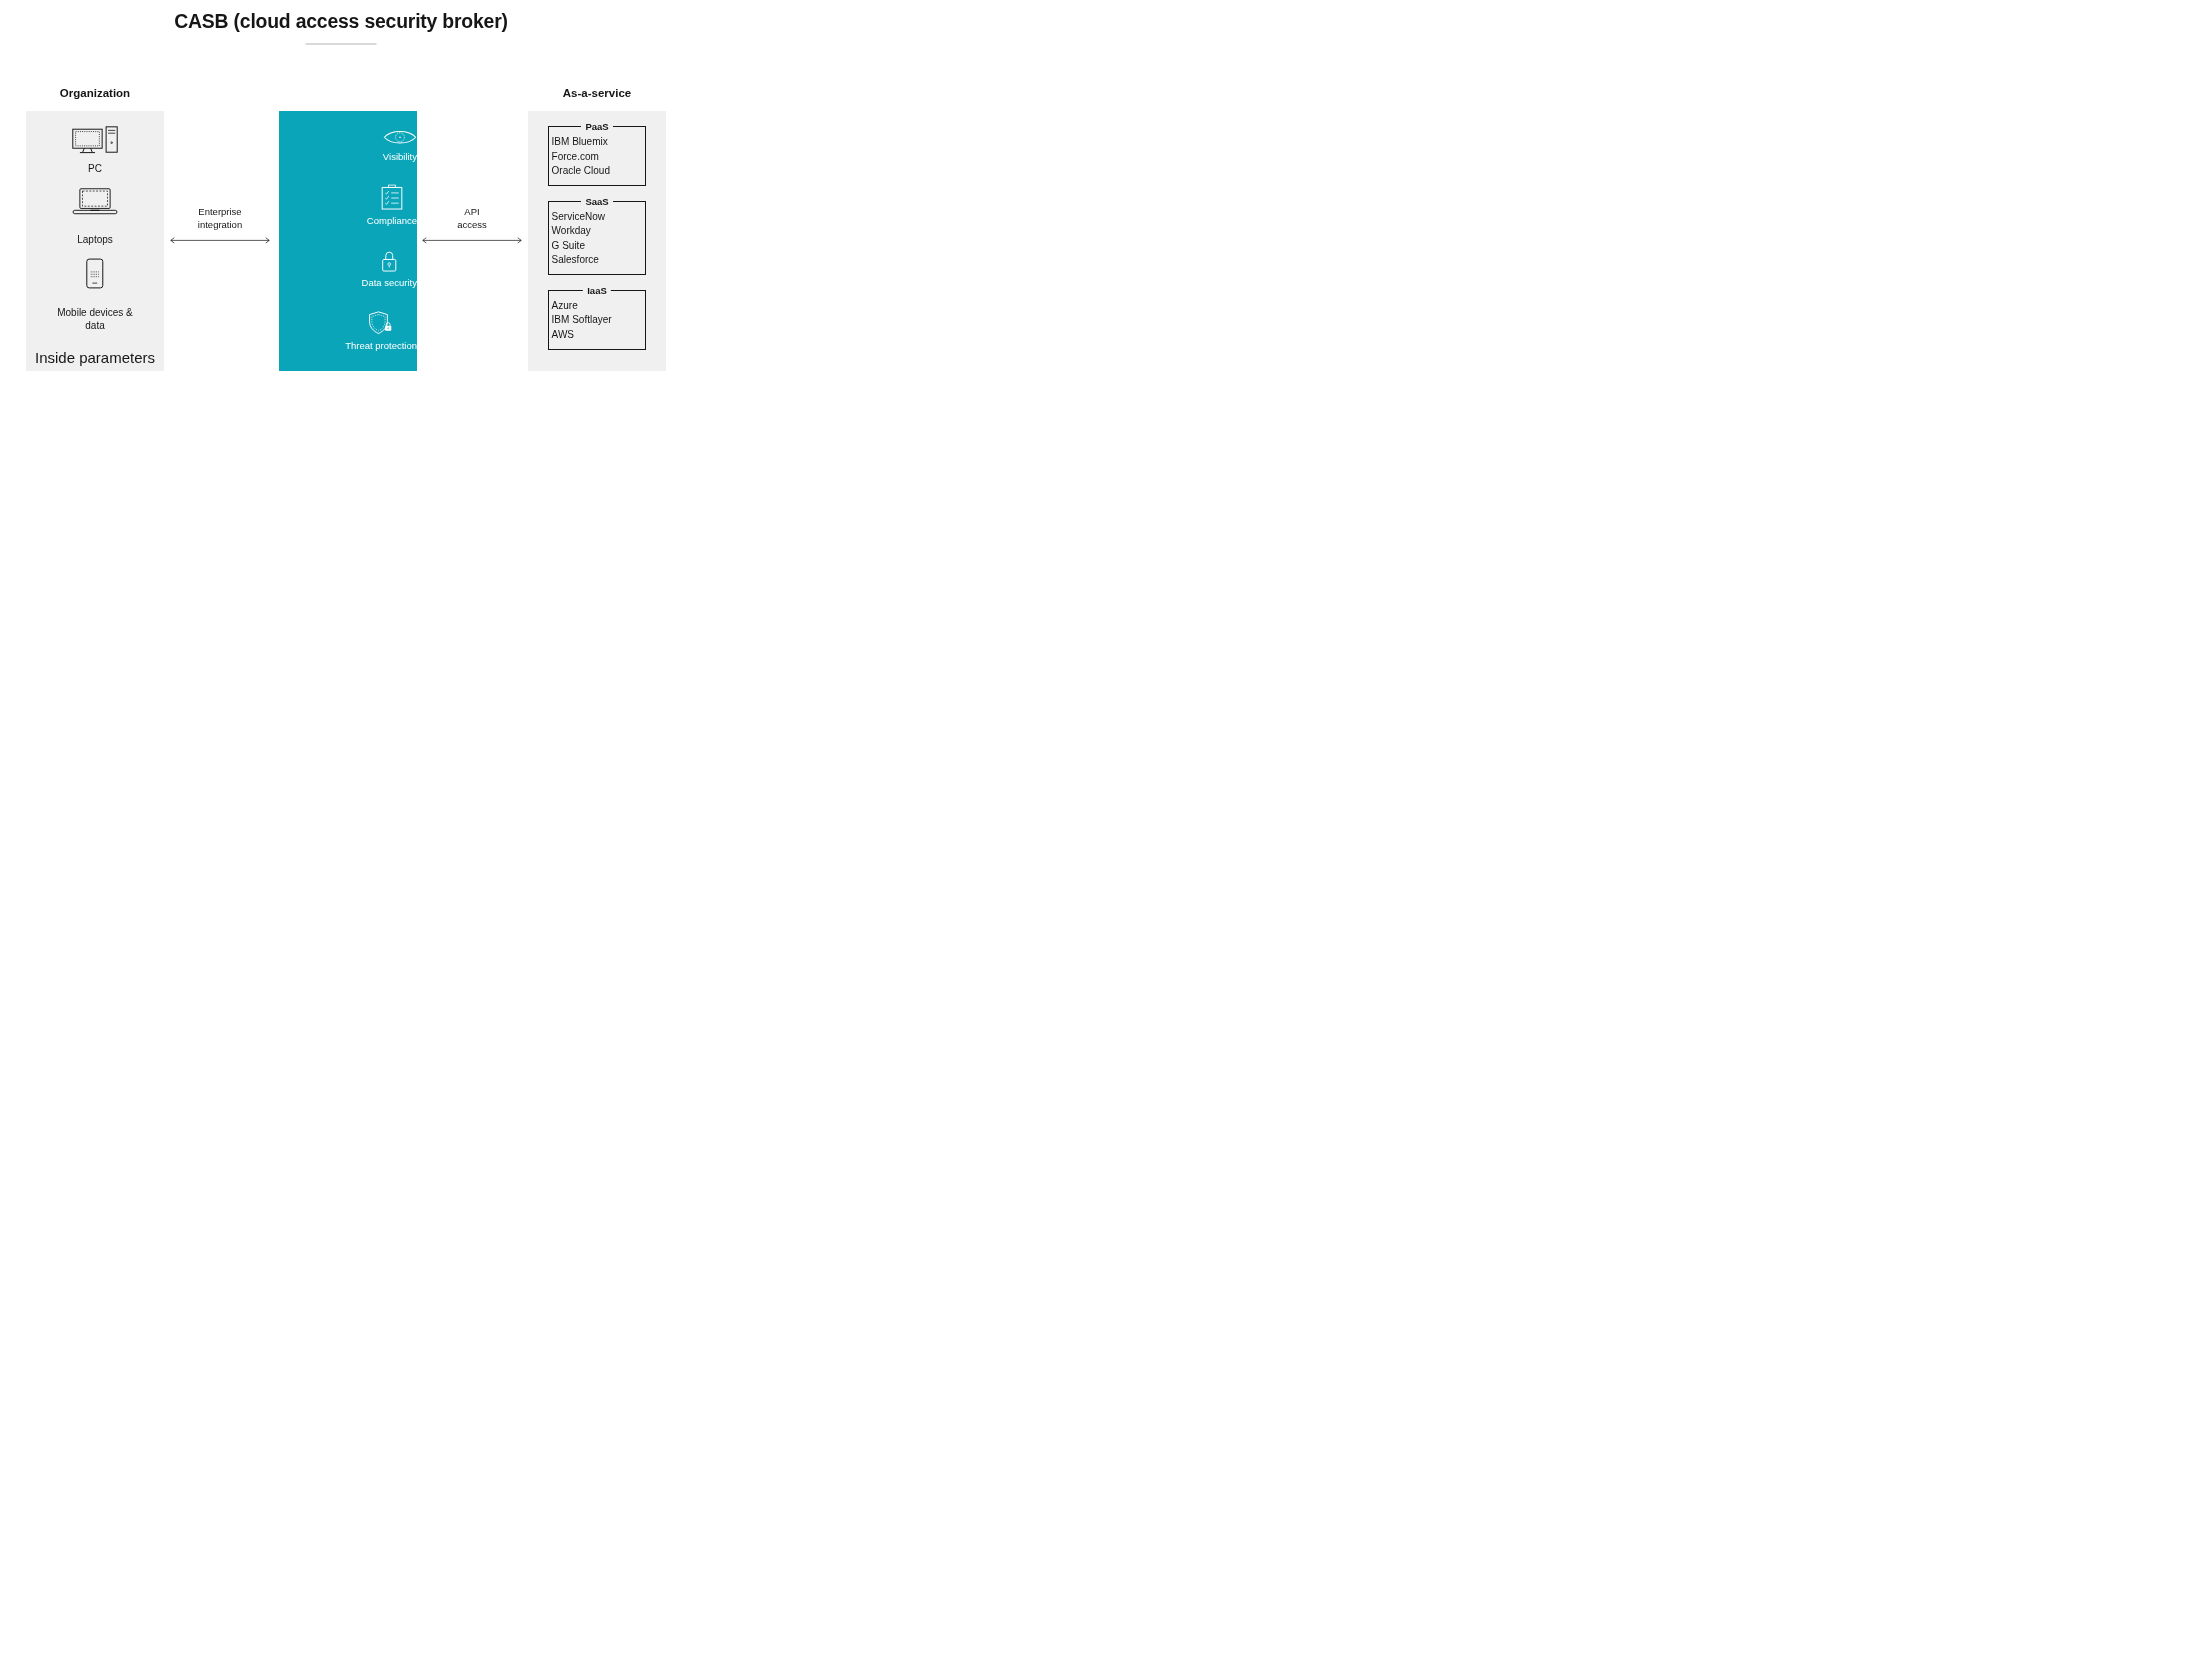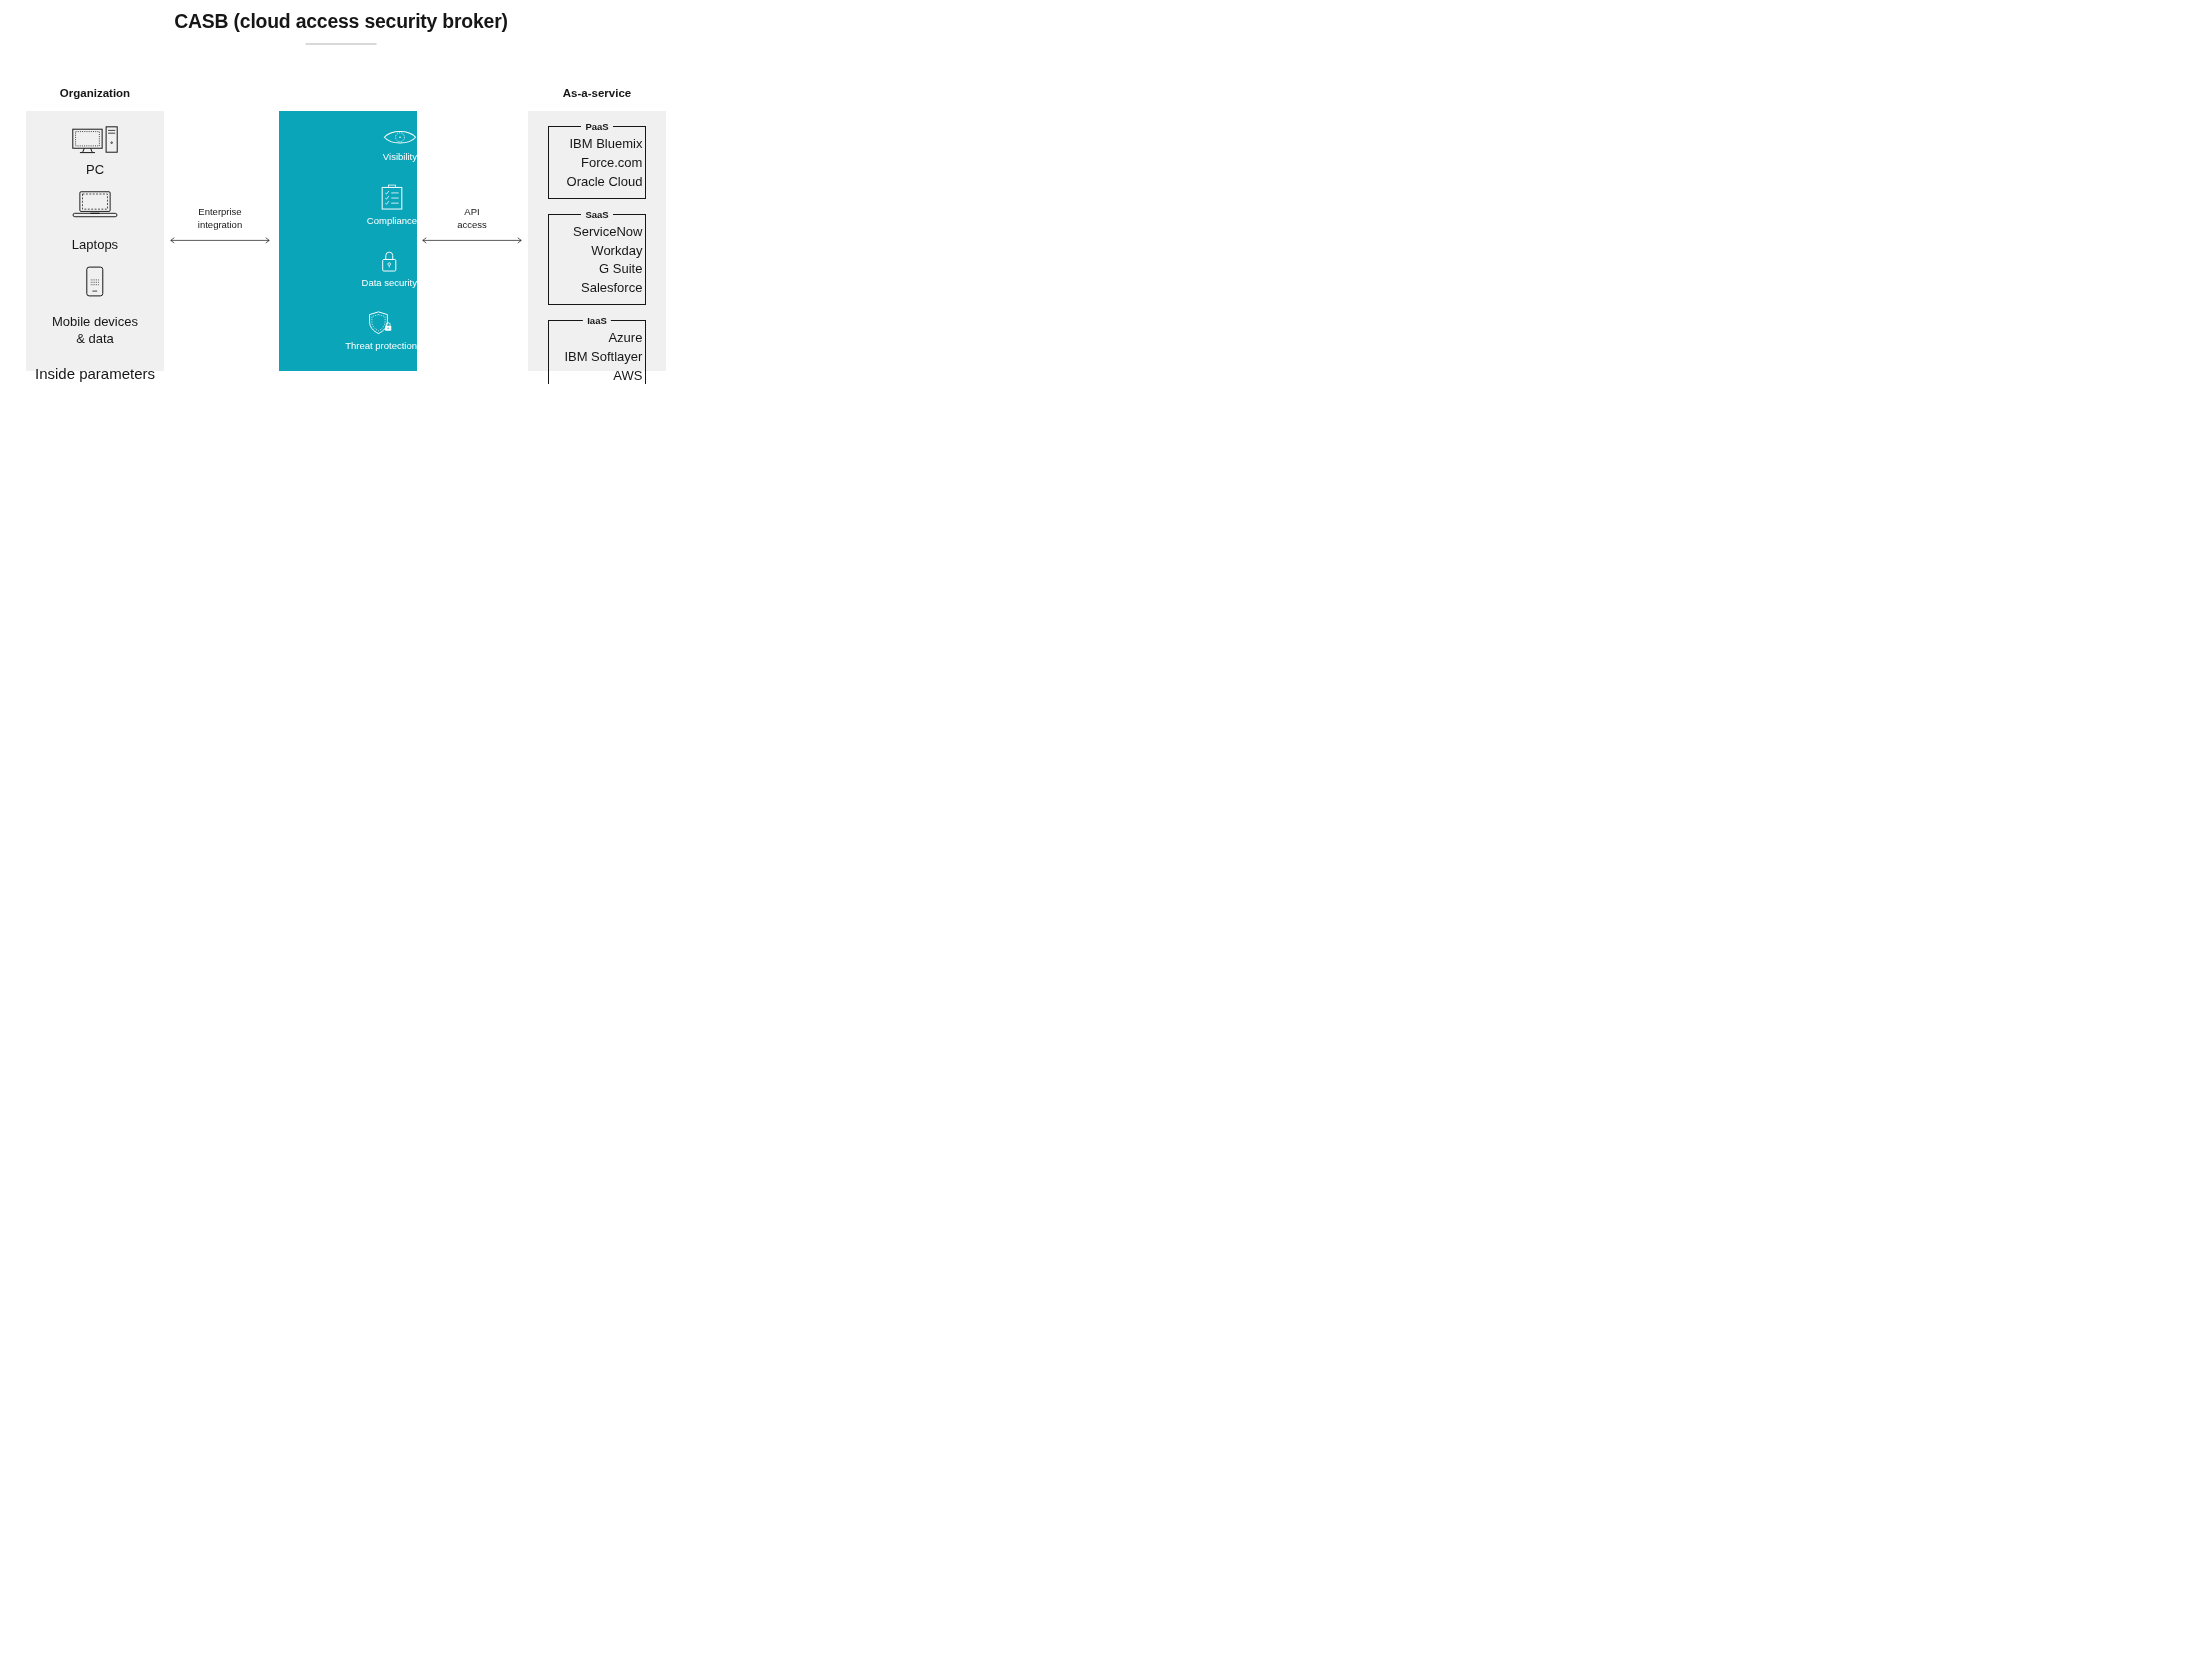--- a/index.html
+++ b/index.html
@@ -84,21 +84,21 @@
   }
 
   .device {
     display: flex;
     flex-direction: column;
     align-items: center;
   }
   .device + .device { margin-top: 12.3px; gap: 12px; }
   .device-label {
     margin-top: 5.3px;
-    font-size: 13px;
+    font-size: 10px;
     line-height: 1.3;
     text-align: center;
   }
   .device-label.wrap { max-width: 88px; }
   .inside-params {
     margin-top: 17px;
     font-size: 15px;
     text-align: center;
   }
 
@@ -147,23 +147,23 @@
     top: -6.2px;
     left: 50%;
     transform: translateX(-50%);
     background: #f0f0f0;
     padding: 0 4.4px;
     font-size: 9.5px;
     font-weight: 700;
     white-space: nowrap;
   }
   .service-line {
-    font-size: 13px;
+    font-size: 10px;
     line-height: 1.45;
-    text-align: right;
+    text-align: left;
   }
 
   svg { display: block; }
 </style>
 </head>
 <body>
 
 <div class="canvas">
 
   <h1 class="title">CASB (cloud access security broker)</h1>

